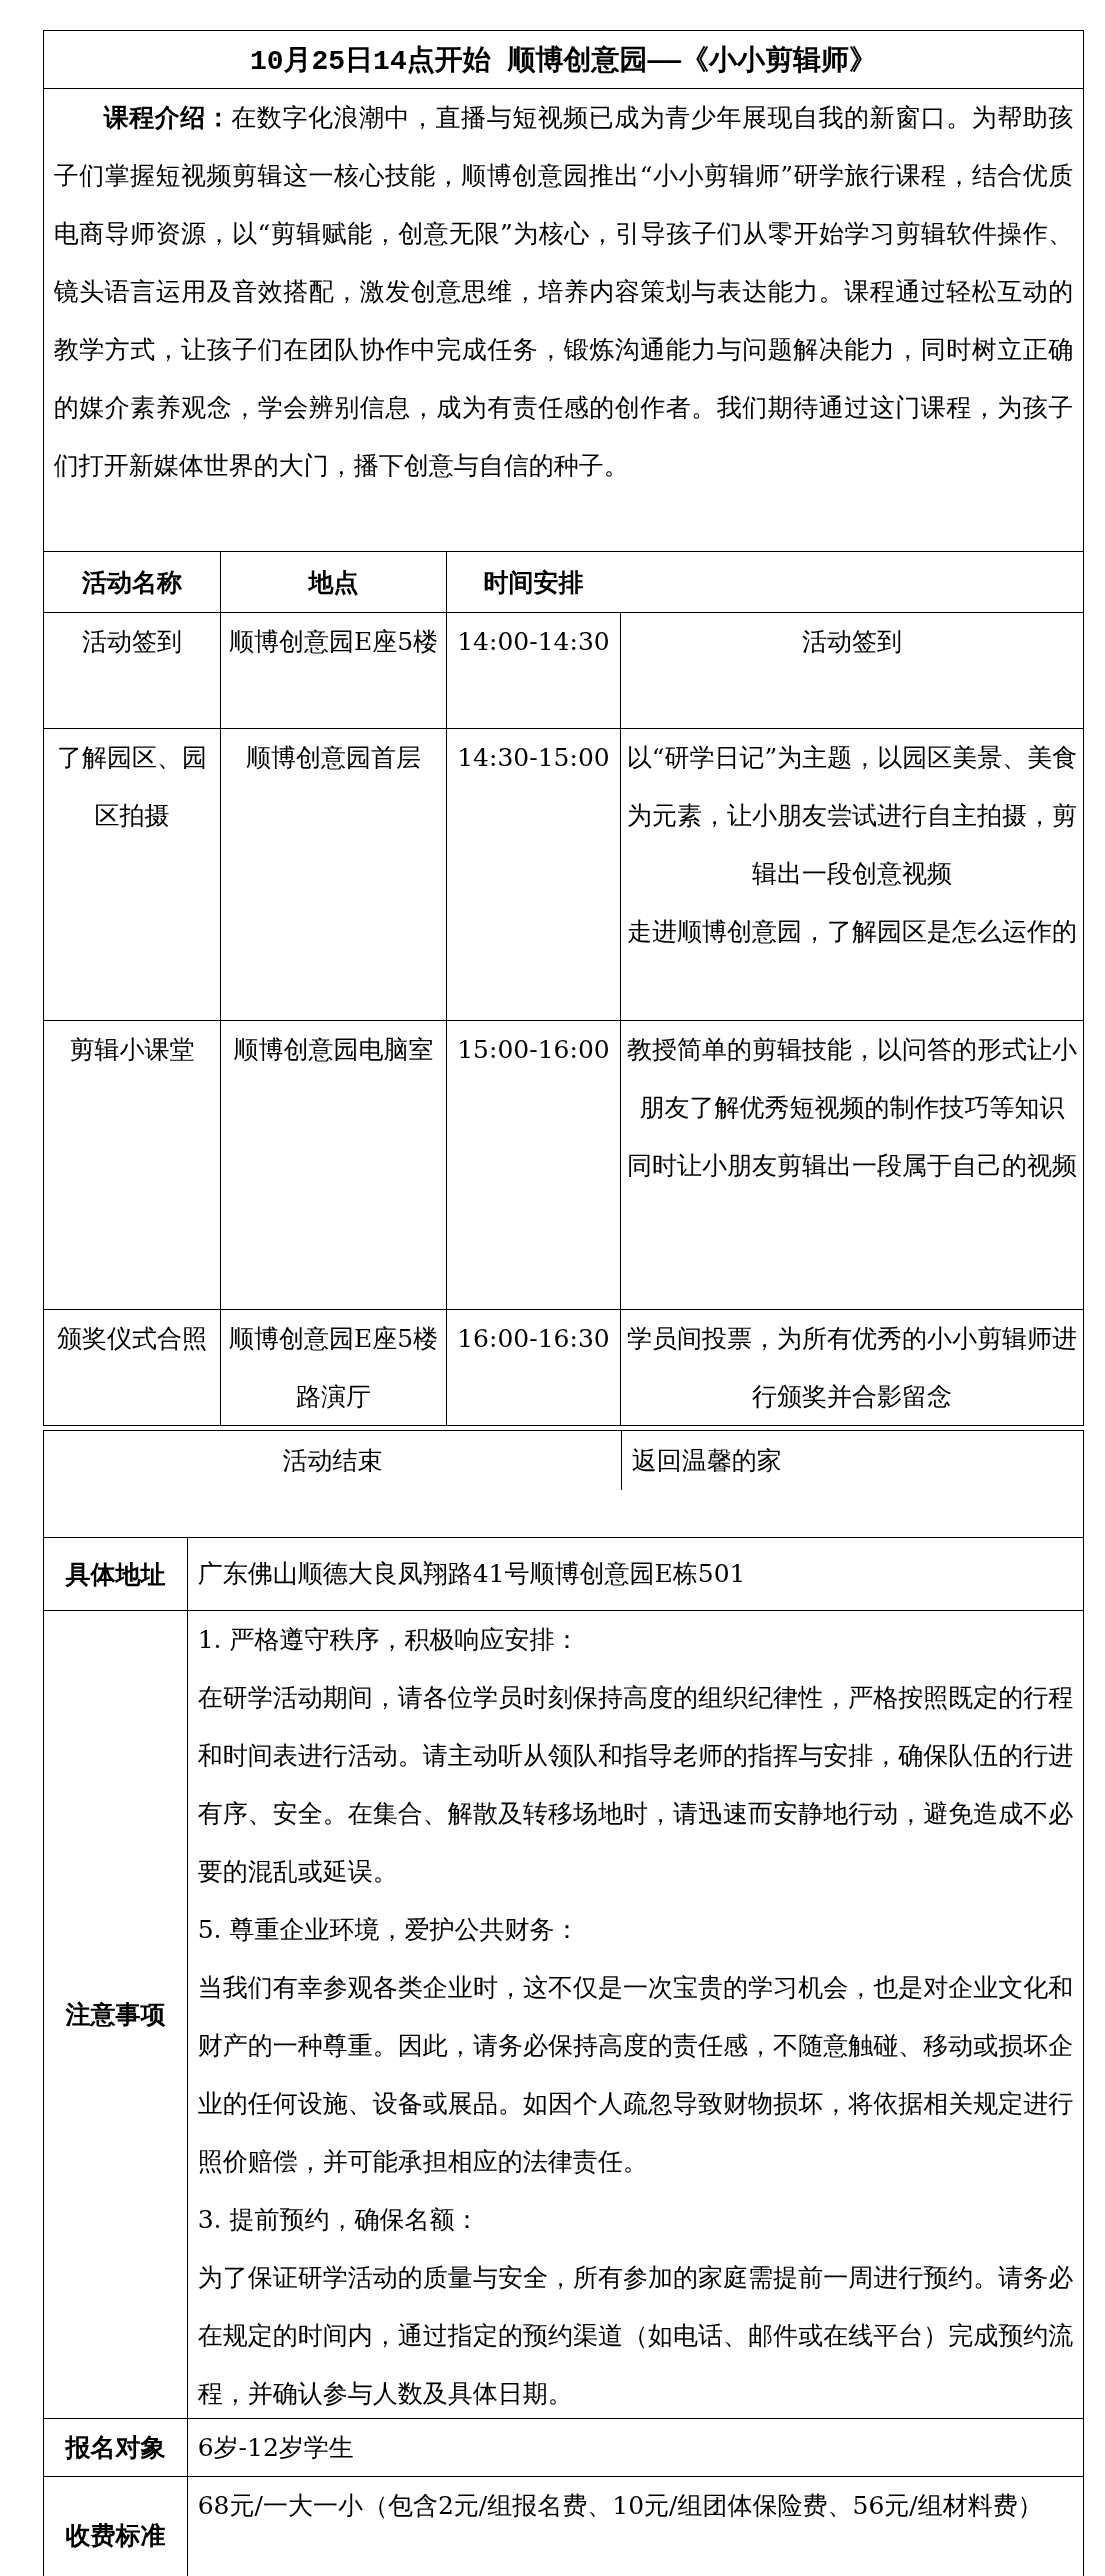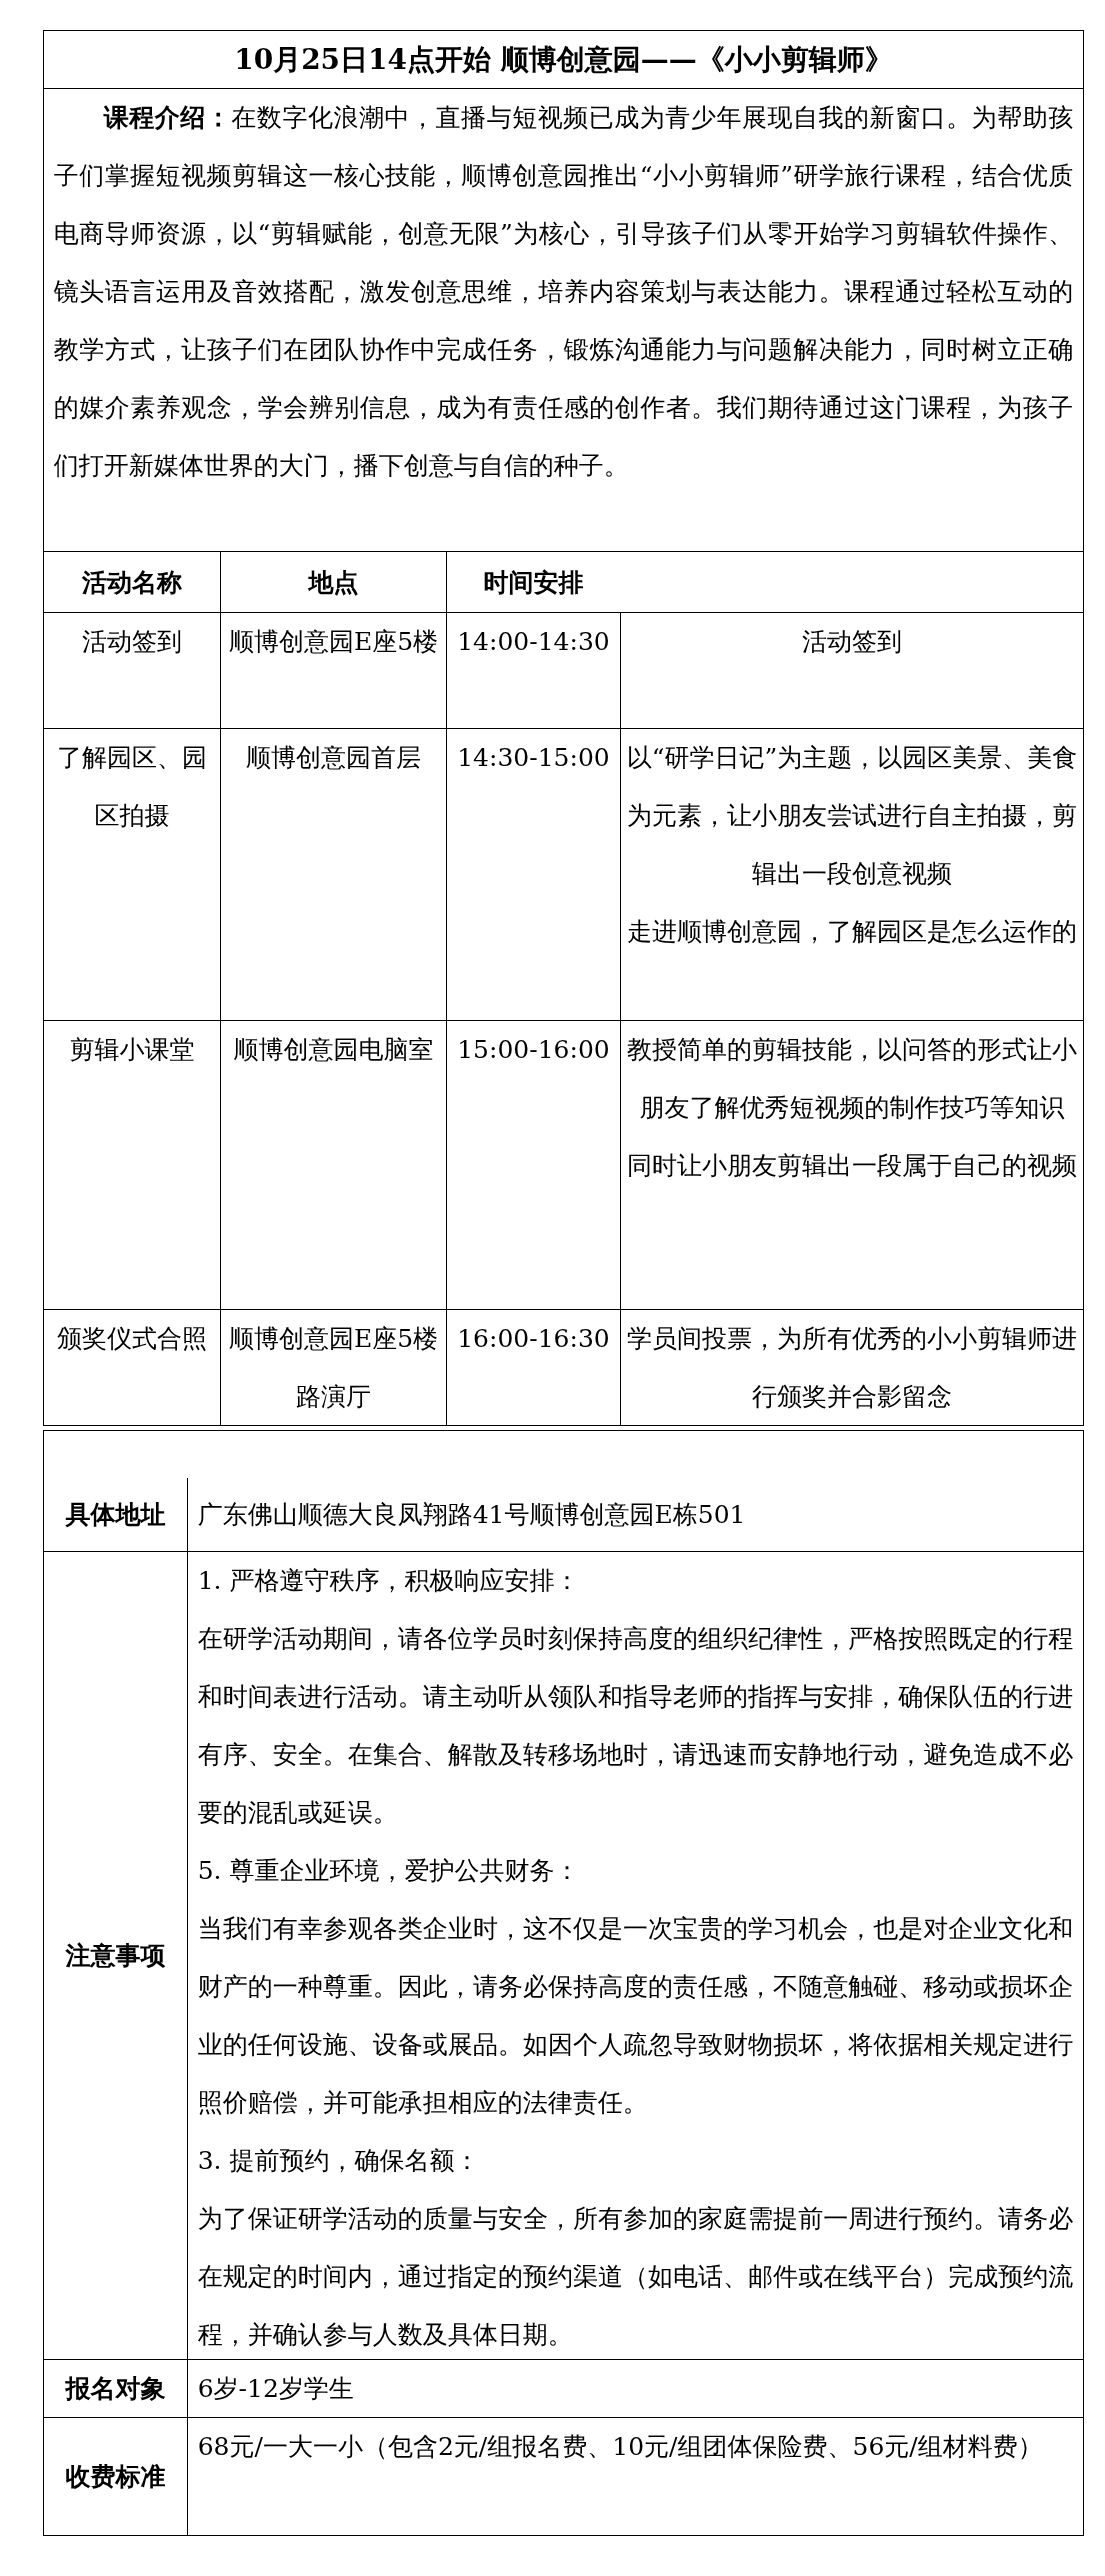--- a/index.html
+++ b/index.html
@@ -15,21 +15,21 @@
   .row{display:flex;box-sizing:border-box;}
   .row + .row{border-top:1.4px solid #000;}
   .cell{box-sizing:border-box;overflow:hidden;}
   .cell + .cell{border-left:1.4px solid #000;}
   .c-center{text-align:center;}
   .v-center{display:flex;flex-direction:column;justify-content:center;}
   .bold{font-weight:bold;}
   .lh{line-height:58px;}
 
   
-  .title-row{height:57px;align-items:center;justify-content:center;}
+  .title-row{height:57px;align-items:center;justify-content:center;font-family:Liberation Mono, monospace;}
   .title-text{font-size:28px;font-weight:bold;text-align:center;width:100%;}
   .intro-row{height:463px;}
   .intro-cell{width:100%;padding:0 9.7px;text-align:justify;line-height:58px;}
   .intro-cell .firstline{text-indent:50px;}
   .head-row{height:61px;}
   .head-row .cell{display:flex;align-items:center;justify-content:center;font-weight:bold;}
   .col1{width:176px;}
   .col2{width:226px;}
   .col3{width:174px;}
   .col4{width:465px;flex:1;}
@@ -106,20 +106,28 @@
       <div class="cell col1 c-center lh">颁奖仪式合照</div>
       <div class="cell col2 c-center lh">顺博创意园E座5楼路演厅</div>
       <div class="cell col3 c-center lh">16:00-16:30</div>
       <div class="cell col4 c-center lh">
         <div>学员间投票，为所有优秀的小小剪辑师进行颁奖并合影留念</div>
       </div>
     </div>
   </div>
 
   <div class="tbl">
+    <div class="row end-row">
+      <div class="cell end-left c-center v-center">
+          <span>活动结束</span>
+        </div>
+      <div class="cell end-right">
+          <span>返回温馨的家</span>
+        </div>
+    </div>
 
     <div class="row addr-row">
       <div class="cell lblcol c-center v-center bold">
           <span>具体地址</span>
         </div>
       <div class="cell valcol v-center lh">
           <div>广东佛山顺德大良凤翔路41号顺博创意园E栋501</div>
         </div>
     </div>
 

